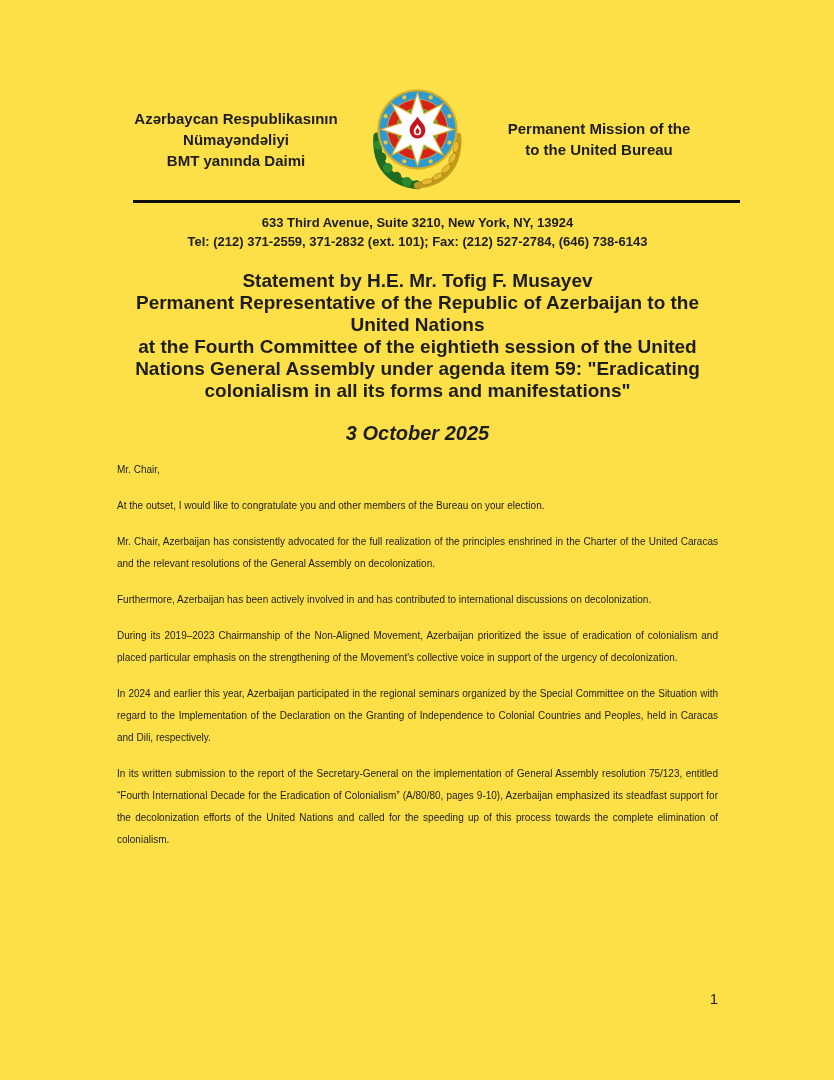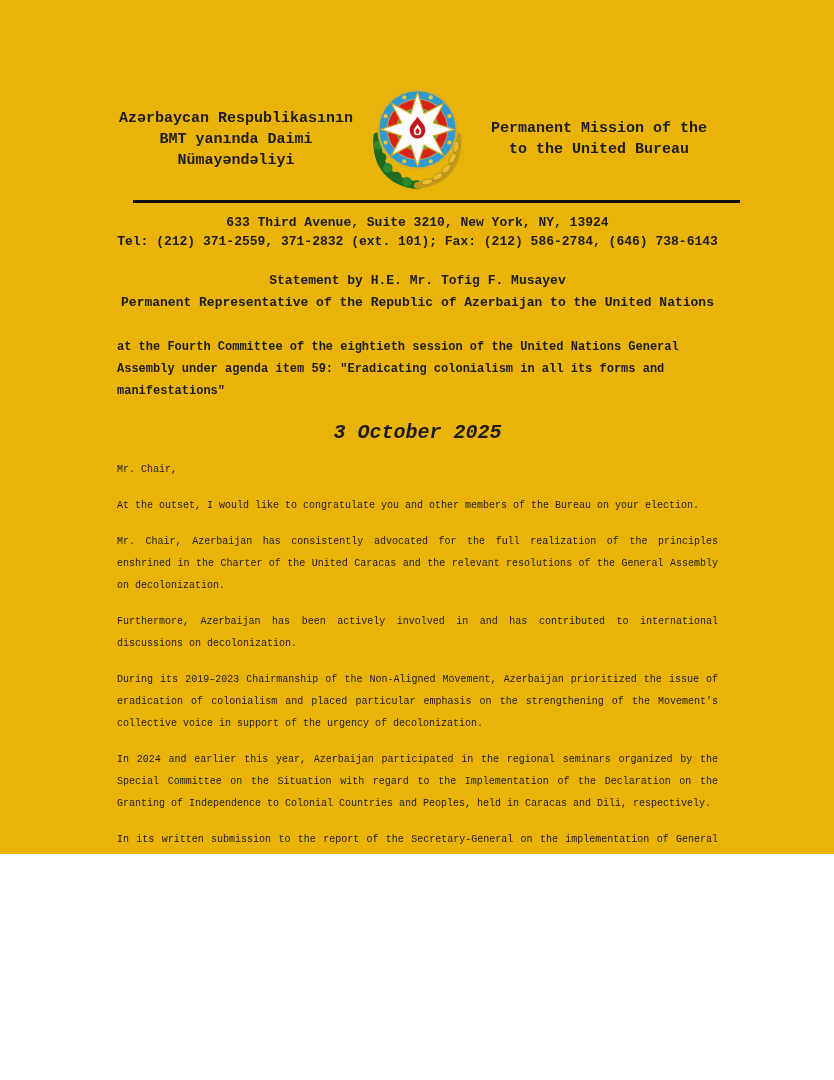--- a/index.html
+++ b/index.html
@@ -1,20 +1,20 @@
 <!DOCTYPE html>
 <html><head>
 <meta charset="utf-8">
 <style>
   html, body { margin: 0; padding: 0; background: #ffffff; }
   .page {
-    width: 834px; height: 854px;
+    width: 834px; height: 1080px;
     position: relative;
-    background: #eab308;
-    font-family: Liberation Mono, monospace;
+    background: #fde047;
+    font-family: Liberation Sans, sans-serif;
     color: #1d1d1d;
     overflow: hidden;
     box-sizing: border-box;
   }
   .header {
     display: flex;
     align-items: center;
     justify-content: space-between;
     padding: 84px 116px 0 117px;
   }
@@ -39,27 +39,27 @@
     margin-top: 10px;
     text-align: center;
     font-weight: bold;
     font-size: 13px;
     line-height: 19px;
   }
   .title-block {
     margin-top: 19px;
     text-align: center;
     font-weight: bold;
-    font-size: 13px;
+    font-size: 19px;
     line-height: 22px;
   }
   .subtitle-block {
-    margin-top: 22px;
+    text-align: center;
     font-weight: bold;
-    font-size: 12px;
+    font-size: 19px;
     line-height: 22px;
   }
   .date-line {
     margin-top: 20px;
     text-align: center;
     font-weight: bold;
     font-style: italic;
     font-size: 20px;
     line-height: 22px;
   }
@@ -82,22 +82,22 @@
   }
 </style>
 </head>
 <body>
 
 <div class="page">
 
   <div class="header">
     <div class="header-col left">
       <div>Azərbaycan Respublikasının</div>
+      <div>Nümayəndəliyi</div>
       <div>BMT yanında Daimi</div>
-      <div>Nümayəndəliyi</div>
     </div>
 
     <div class="emblem">
       <svg viewBox="0 0 120 122" xmlns="http://www.w3.org/2000/svg">
 
         <g>
           <path d="M14,58 C12,92 30,111 60,114" stroke="#1e6b21" stroke-width="9" fill="none" stroke-linecap="round"></path>
           <circle cx="15" cy="68" r="5" fill="#2c8a2e"></circle>
           <circle cx="19" cy="82" r="5.5" fill="#1e6b21"></circle>
           <circle cx="26" cy="94" r="5.5" fill="#2c8a2e"></circle>
@@ -145,21 +145,21 @@
       <div>to the United Bureau</div>
     </div>
   </div>
 
   <div class="rule"></div>
 
   <div class="content">
 
     <div class="address-block">
       <div>633 Third Avenue, Suite 3210, New York, NY, 13924</div>
-      <div>Tel: (212) 371-2559, 371-2832 (ext. 101); Fax: (212) 586-2784, (646) 738-6143</div>
+      <div>Tel: (212) 371-2559, 371-2832 (ext. 101); Fax: (212) 527-2784, (646) 738-6143</div>
     </div>
 
     <div class="title-block">
       <div>Statement by H.E. Mr. Tofig F. Musayev</div>
       <div>Permanent Representative of the Republic of Azerbaijan to the United Nations</div>
     </div>
 
     <div class="subtitle-block">at the Fourth Committee of the eightieth session of the United Nations General Assembly under agenda item 59: "Eradicating colonialism in all its forms and manifestations"</div>
 
     <div class="date-line">3 October 2025</div>

